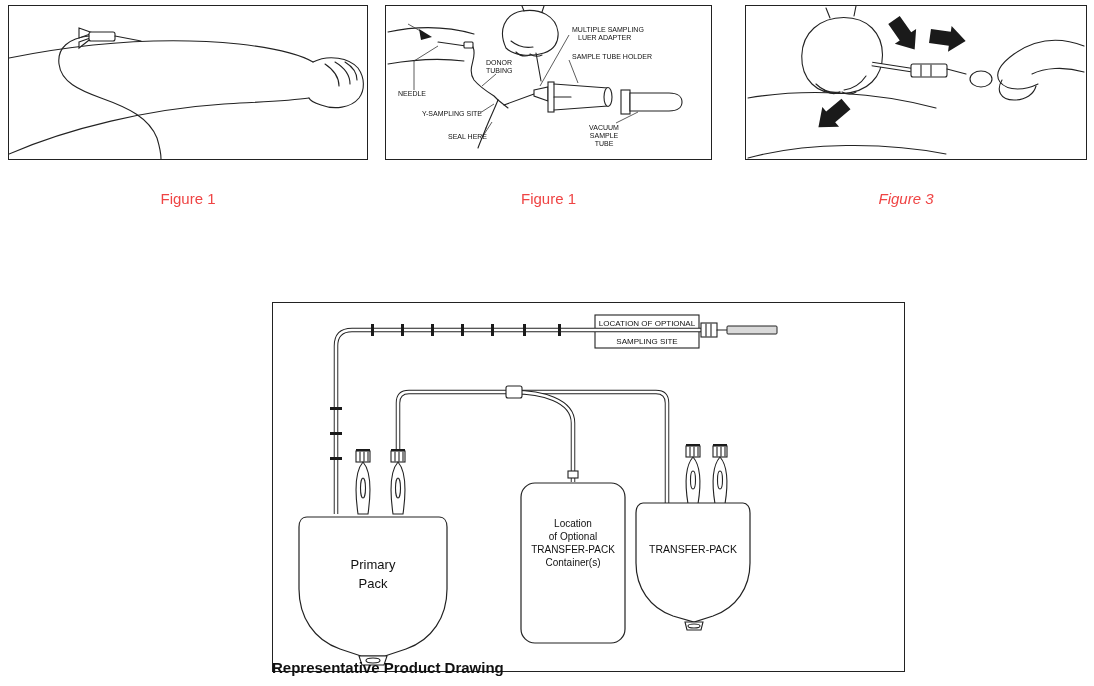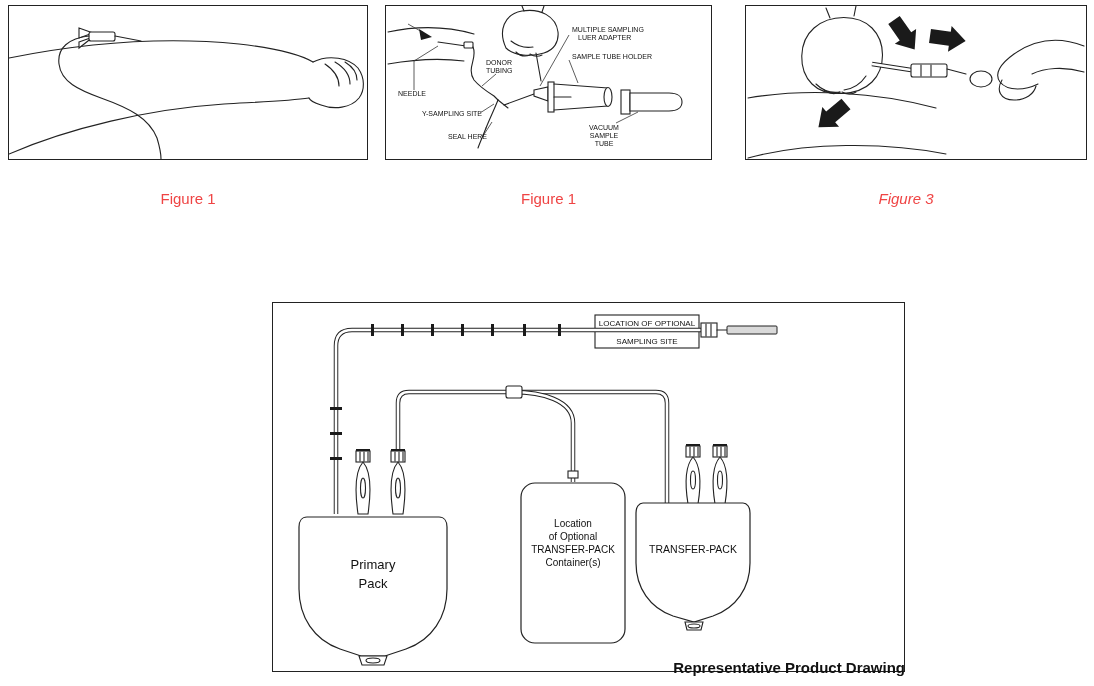--- a/index.html
+++ b/index.html
@@ -9,21 +9,21 @@
   }
   .figbox{position:absolute;border:1px solid #222;background:#fff;}
   .fig1{left:8px;top:5px;width:358px;height:153px;}
   .fig2{left:385px;top:5px;width:325px;height:153px;}
   .fig3{left:745px;top:5px;width:340px;height:153px;}
   .figcaption{position:absolute;top:190px;font-size:15px;text-align:center;color:#ef4444;}
   .cap1{left:8px;width:360px;}
   .cap2{left:385px;width:327px;}
   .cap3{left:735px;width:342px;font-style:italic;}
   .productbox{position:absolute;left:272px;top:270px;width:631px;height:368px;border:1px solid #222;background:#fff;margin-top:32px;}
-  .product-caption{position:absolute;left:272px;top:659px;width:633px;text-align:right;font-size:15px;font-weight:600;color:#111;}
+  .product-caption{position:absolute;left:272px;top:659px;width:633px;text-align:left;font-size:15px;font-weight:600;color:#111;}
   svg{display:block;}
   .ln{stroke:#222;stroke-width:1.1;fill:none;stroke-linecap:round;stroke-linejoin:round;}
   .ln-thin{stroke:#333;stroke-width:0.8;fill:none;}
   .tube-outer{stroke:#222;stroke-width:4.5;fill:none;}
   .tube-inner{stroke:#fff;stroke-width:2.6;fill:none;}
   .part{fill:#fff;stroke:#222;stroke-width:1.1;}
   .dark{fill:#1a1a1a;stroke:none;}
   .gray{fill:#d9d9d9;stroke:#222;stroke-width:1;}
   .lbl{font-family:"Liberation Sans",sans-serif;font-size:7px;fill:#111;}
   .t8{font-family:"Liberation Sans",sans-serif;font-size:8px;fill:#111;}

